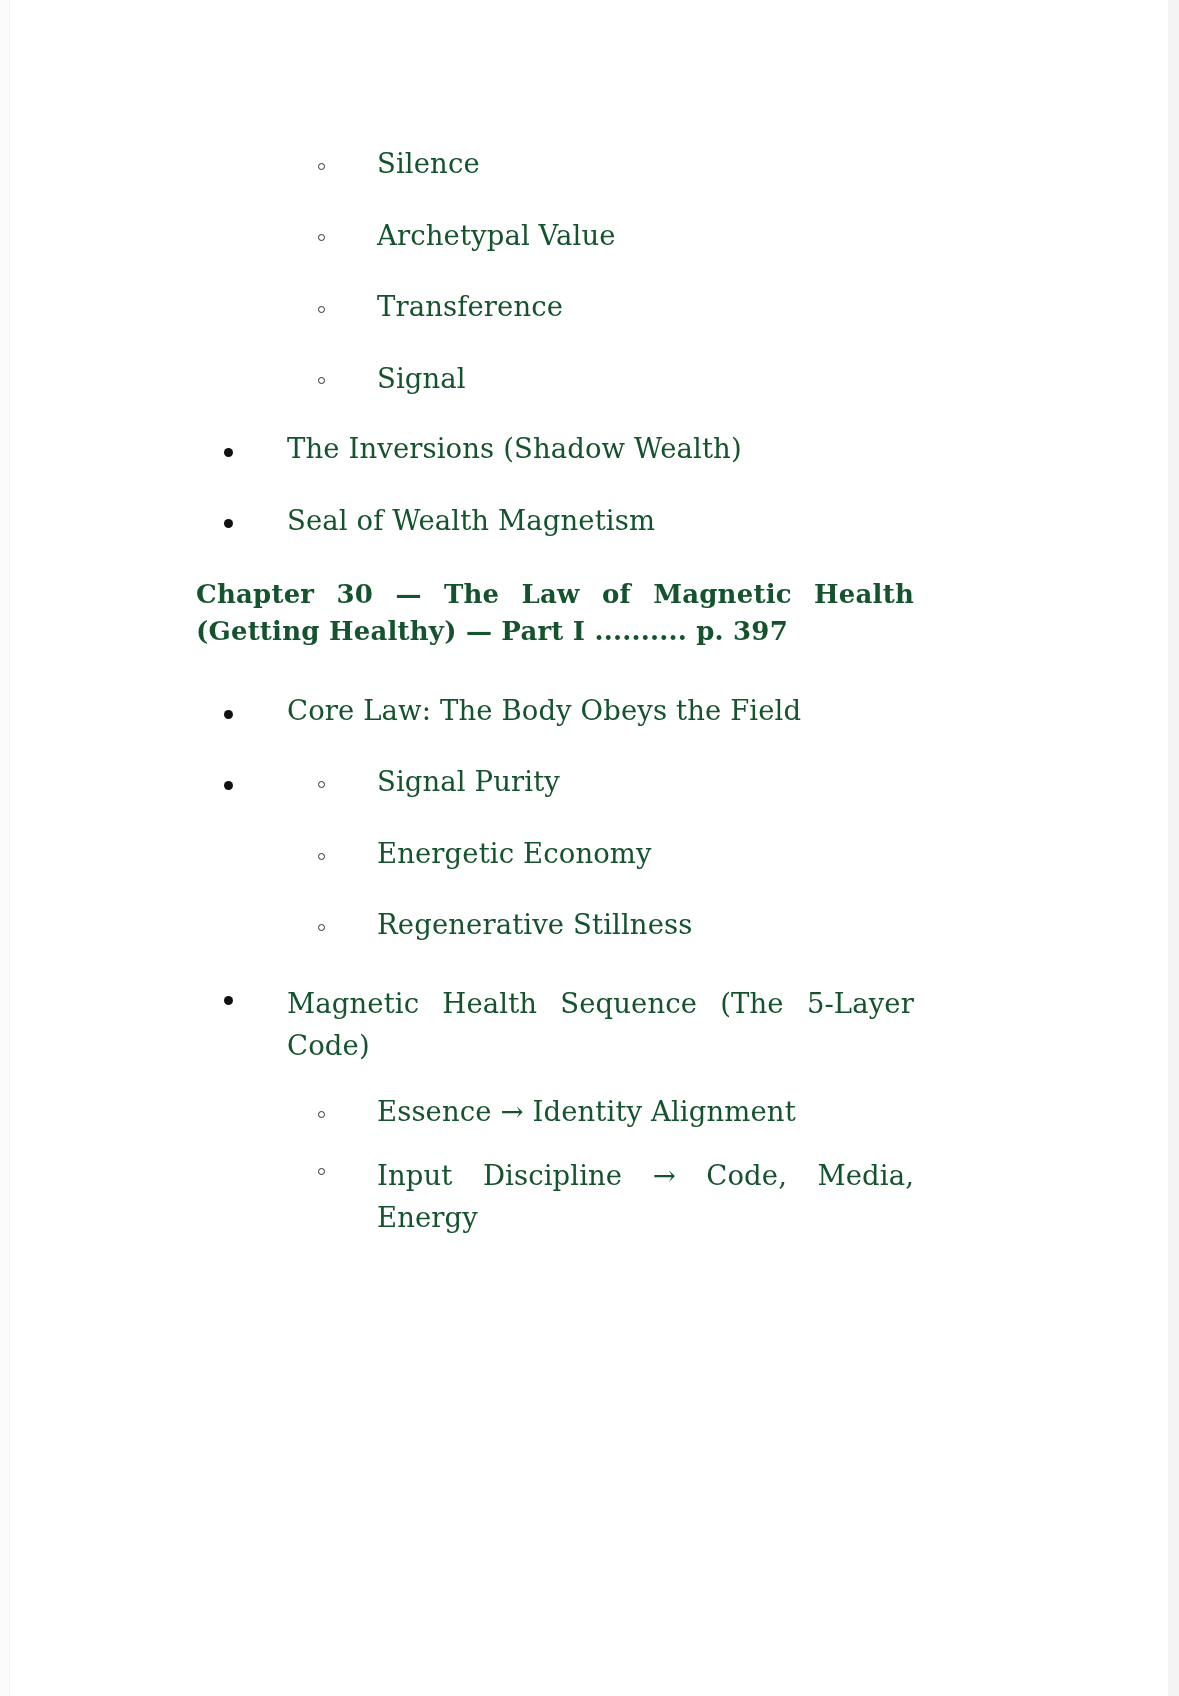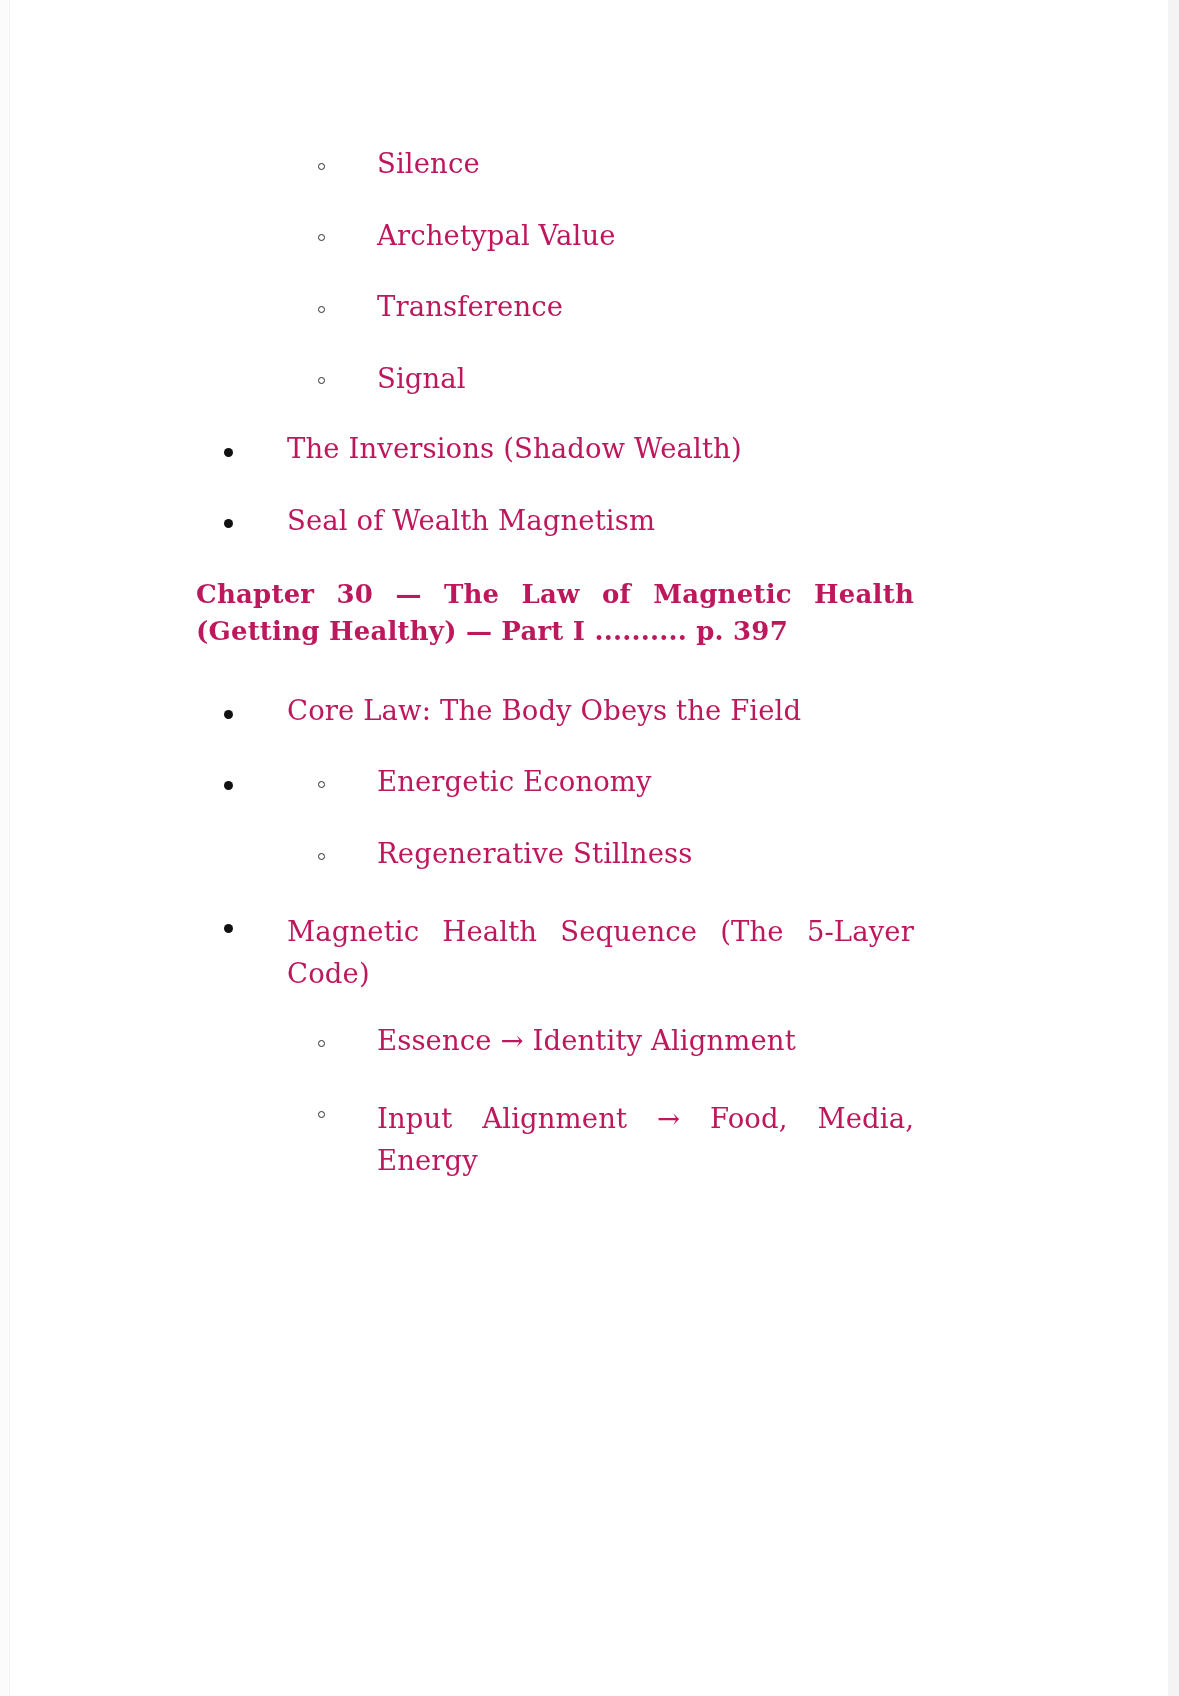--- a/index.html
+++ b/index.html
@@ -40,21 +40,21 @@
     height: 1696px;
     background: #fbfbfb;
   }
 
   
   #content {
     position: absolute;
     left: 186px;
     top: 150px;
     width: 718px;
-    color: #be185d;
+    color: #14532d;
   }
 
   
   .row {
     position: relative;
     display: block;
   }
 
   
   .lvl1 {
@@ -172,42 +172,46 @@
 
     <div class="row lvl1">
       <span class="marker"></span>
       <span class="txt">Core Law: The Body Obeys the Field</span>
     </div>
 
     <div class="row lvl1">
       <span class="marker"></span>
     </div>
 
+    <div class="row lvl2">
+      <span class="marker"></span>
+      <span class="txt">Signal Purity</span>
+    </div>
 
     <div class="row lvl2">
       <span class="marker"></span>
       <span class="txt">Energetic Economy</span>
     </div>
 
     <div class="row lvl2">
       <span class="marker"></span>
       <span class="txt">Regenerative Stillness</span>
     </div>
 
     <div class="row lvl1 justify wrapped">
       <span class="marker"></span>
       <span class="txt">Magnetic Health Sequence (The 5-Layer Code)</span>
     </div>
 
-    <div class="row lvl2" style="margin-bottom:44px;">
+    <div class="row lvl2" style="margin-bottom:29px;">
       <span class="marker"></span>
       <span class="txt">Essence → Identity Alignment</span>
     </div>
 
     <div class="row lvl2 justify wrapped">
       <span class="marker"></span>
-      <span class="txt">Input Alignment → Food, Media, Energy</span>
+      <span class="txt">Input Discipline → Code, Media, Energy</span>
     </div>
 
   </div>
 </div>
 
 <div id="page-edge-right"></div>
 
 </body></html>

